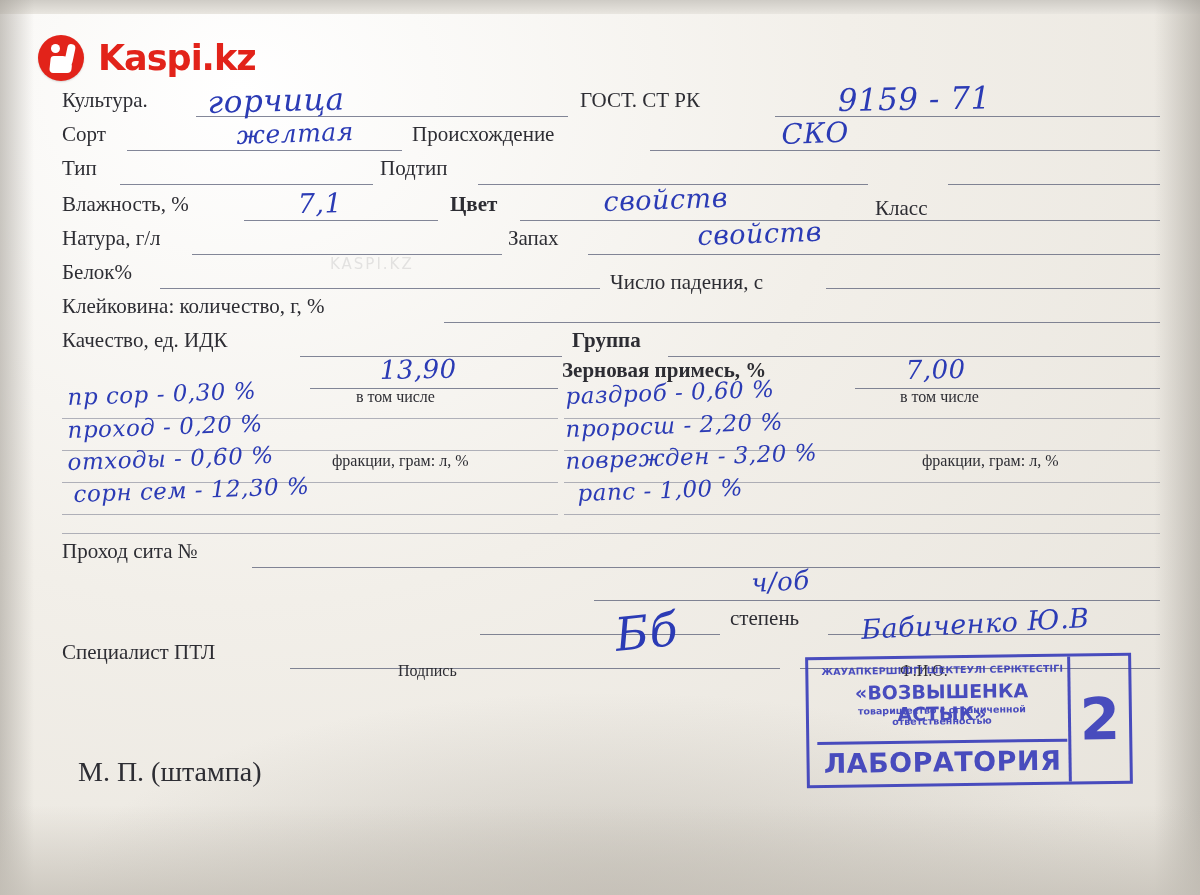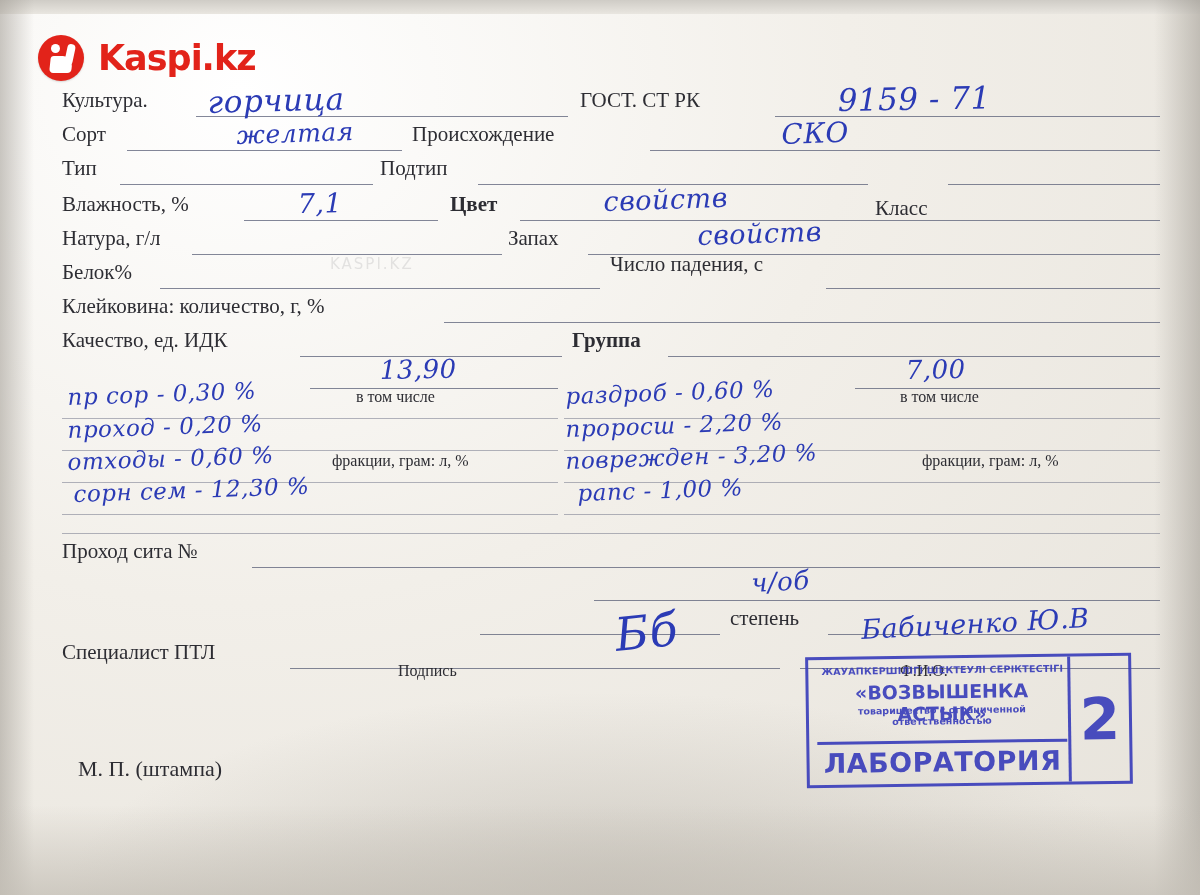--- a/index.html
+++ b/index.html
@@ -230,39 +230,40 @@
   <div class="hw" style="left:250px; top:224px; font-size:24px;"></div>
 
   <div class="pr" style="left:508px; top:226px;">Запах</div>
   <div class="line" style="left:588px; top:254px; width:572px;"></div>
   <div class="hw" style="left:698px; top:220px; font-size:27px; transform:rotate(-2deg);">свойств</div>
 
   <div class="pr" style="left:62px; top:260px;">Белок%</div>
   <div class="line" style="left:160px; top:288px; width:440px;"></div>
   <div class="hw" style="left:200px; top:258px; font-size:24px;"></div>
 
-  <div class="pr" style="left:610px; top:252px;">Число падения, с</div>
+  <div class="pr" style="left:610px; top:270px;">Число падения, с</div>
   <div class="line" style="left:826px; top:288px; width:334px;"></div>
   <div class="hw" style="left:860px; top:258px; font-size:24px;"></div>
 
   <div class="pr" style="left:62px; top:294px;">Клейковина: количество, г, %</div>
   <div class="line" style="left:444px; top:322px; width:716px;"></div>
   <div class="hw" style="left:500px; top:292px; font-size:24px;"></div>
 
   <div class="pr" style="left:62px; top:328px;">Качество, ед. ИДК</div>
   <div class="line" style="left:300px; top:356px; width:262px;"></div>
   <div class="hw" style="left:340px; top:326px; font-size:24px;"></div>
 
   <div class="pr b" style="left:572px; top:328px;">Группа</div>
   <div class="line" style="left:668px; top:356px; width:492px;"></div>
   <div class="hw" style="left:706px; top:326px; font-size:24px;"></div>
 
   <div class="line" style="left:310px; top:388px; width:248px;"></div>
   <div class="hw" style="left:380px; top:355px; font-size:26px; transform:rotate(-1deg);">13,90</div>
 
+  <div class="pr b" style="left:562px; top:358px;">Зерновая примесь, %</div>
   <div class="line" style="left:855px; top:388px; width:305px;"></div>
   <div class="hw" style="left:906px; top:355px; font-size:26px; transform:rotate(-1deg);">7,00</div>
 
   <div class="line faint" style="left:62px; top:418px; width:496px;"></div>
   <div class="line faint" style="left:62px; top:450px; width:496px;"></div>
   <div class="line faint" style="left:62px; top:482px; width:496px;"></div>
   <div class="line faint" style="left:62px; top:514px; width:496px;"></div>
 
   <div class="line faint" style="left:564px; top:418px; width:596px;"></div>
   <div class="line faint" style="left:564px; top:450px; width:596px;"></div>
@@ -311,14 +312,14 @@
   <div id="stamp">
     <div class="row-kz">ЖАУАПКЕРШІЛІГІ ШЕКТЕУЛІ СЕРІКТЕСТІГІ</div>
     <div class="row-name">«ВОЗВЫШЕНКА АСТЫК»</div>
     <div class="row-ooo">товарищество с ограниченной ответственностью</div>
     <div class="divider2"></div>
     <div class="row-lab">ЛАБОРАТОРИЯ</div>
     <div class="divider"></div>
     <div class="numbox">2</div>
   </div>
 
-  <div class="pr" style="left:78px; top:756px; font-size:22px;">М. П. (штампа)</div>
+  <div class="pr" style="left:78px; top:756px; font-size:28px;">М. П. (штампа)</div>
 </div>
 
 </body></html>

